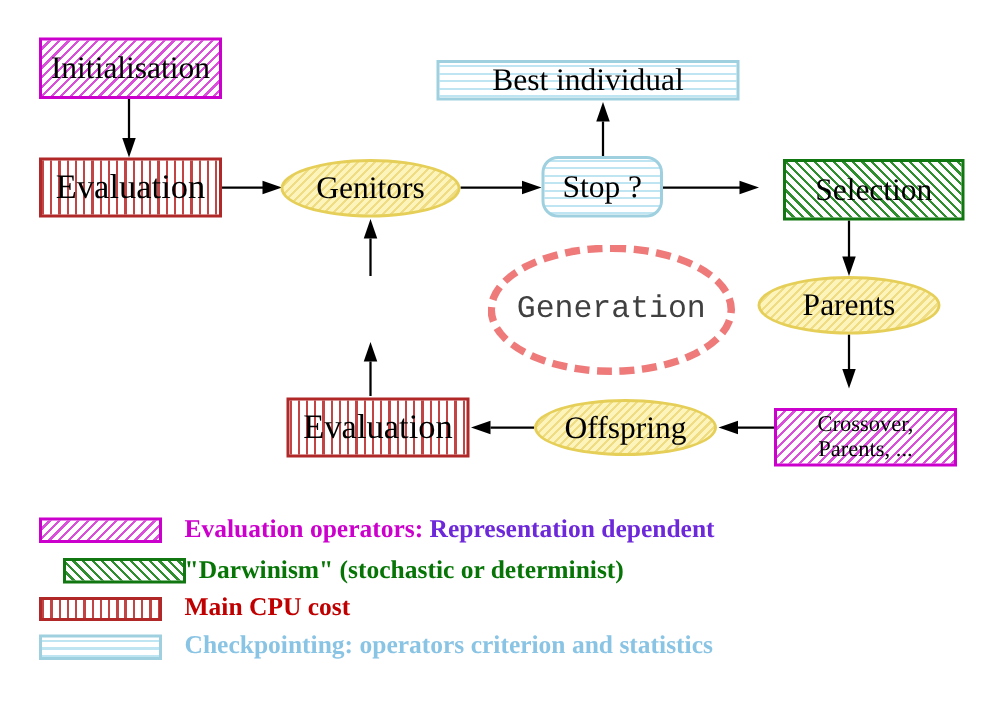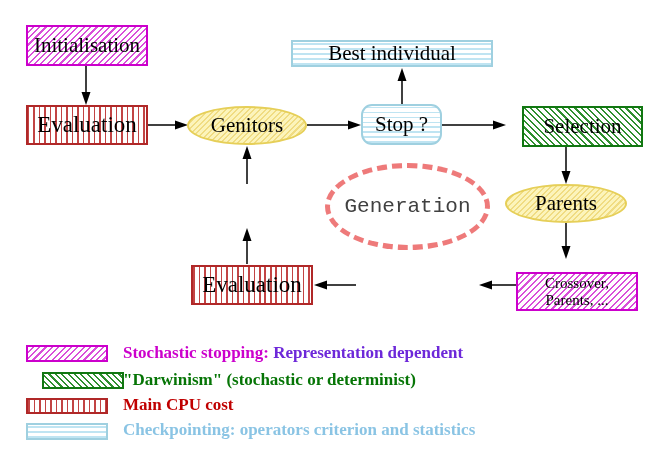--- a/index.html
+++ b/index.html
@@ -119,26 +119,27 @@
 
   <div class="node ellipse-yellow" style="left:505px; top:184px; width:122px; height:39px;">Parents</div>
 
   <div class="node hatch-magenta two-line" style="left:516px; top:272px; width:122px; height:39px;">
     <div>
       <span>Crossover,</span><br>
       <span>Parents, ...</span>
     </div>
   </div>
 
+  <div class="node ellipse-yellow" style="left:356px; top:266px; width:122px; height:38px;">Offspring</div>
 
   <div class="node stripe-red" style="left:191px; top:265px; width:122px; height:40px; font-size:23px;">Evaluation</div>
 
   <div class="swatch hatch-magenta" style="left:26px; top:345px;"></div>
   <div class="legend-text" style="top:344px;">
-    <span style="color:#cc00cc;">Stochastic stopping:</span>
+    <span style="color:#cc00cc;">Evaluation operators:</span>
     <span style="color:#6d28d9;">Representation dependent</span>
   </div>
 
   <div class="swatch hatch-green" style="left:26px; top:372px;"></div>
   <div class="legend-text" style="top:371px; color:#067506;">"Darwinism" (stochastic or determinist)</div>
 
   <div class="swatch stripe-red" style="left:26px; top:398px; height:16px;"></div>
   <div class="legend-text" style="top:396px; color:#c00000;">Main CPU cost</div>
 
   <div class="swatch stripe-cyan" style="left:26px; top:423px;"></div>

